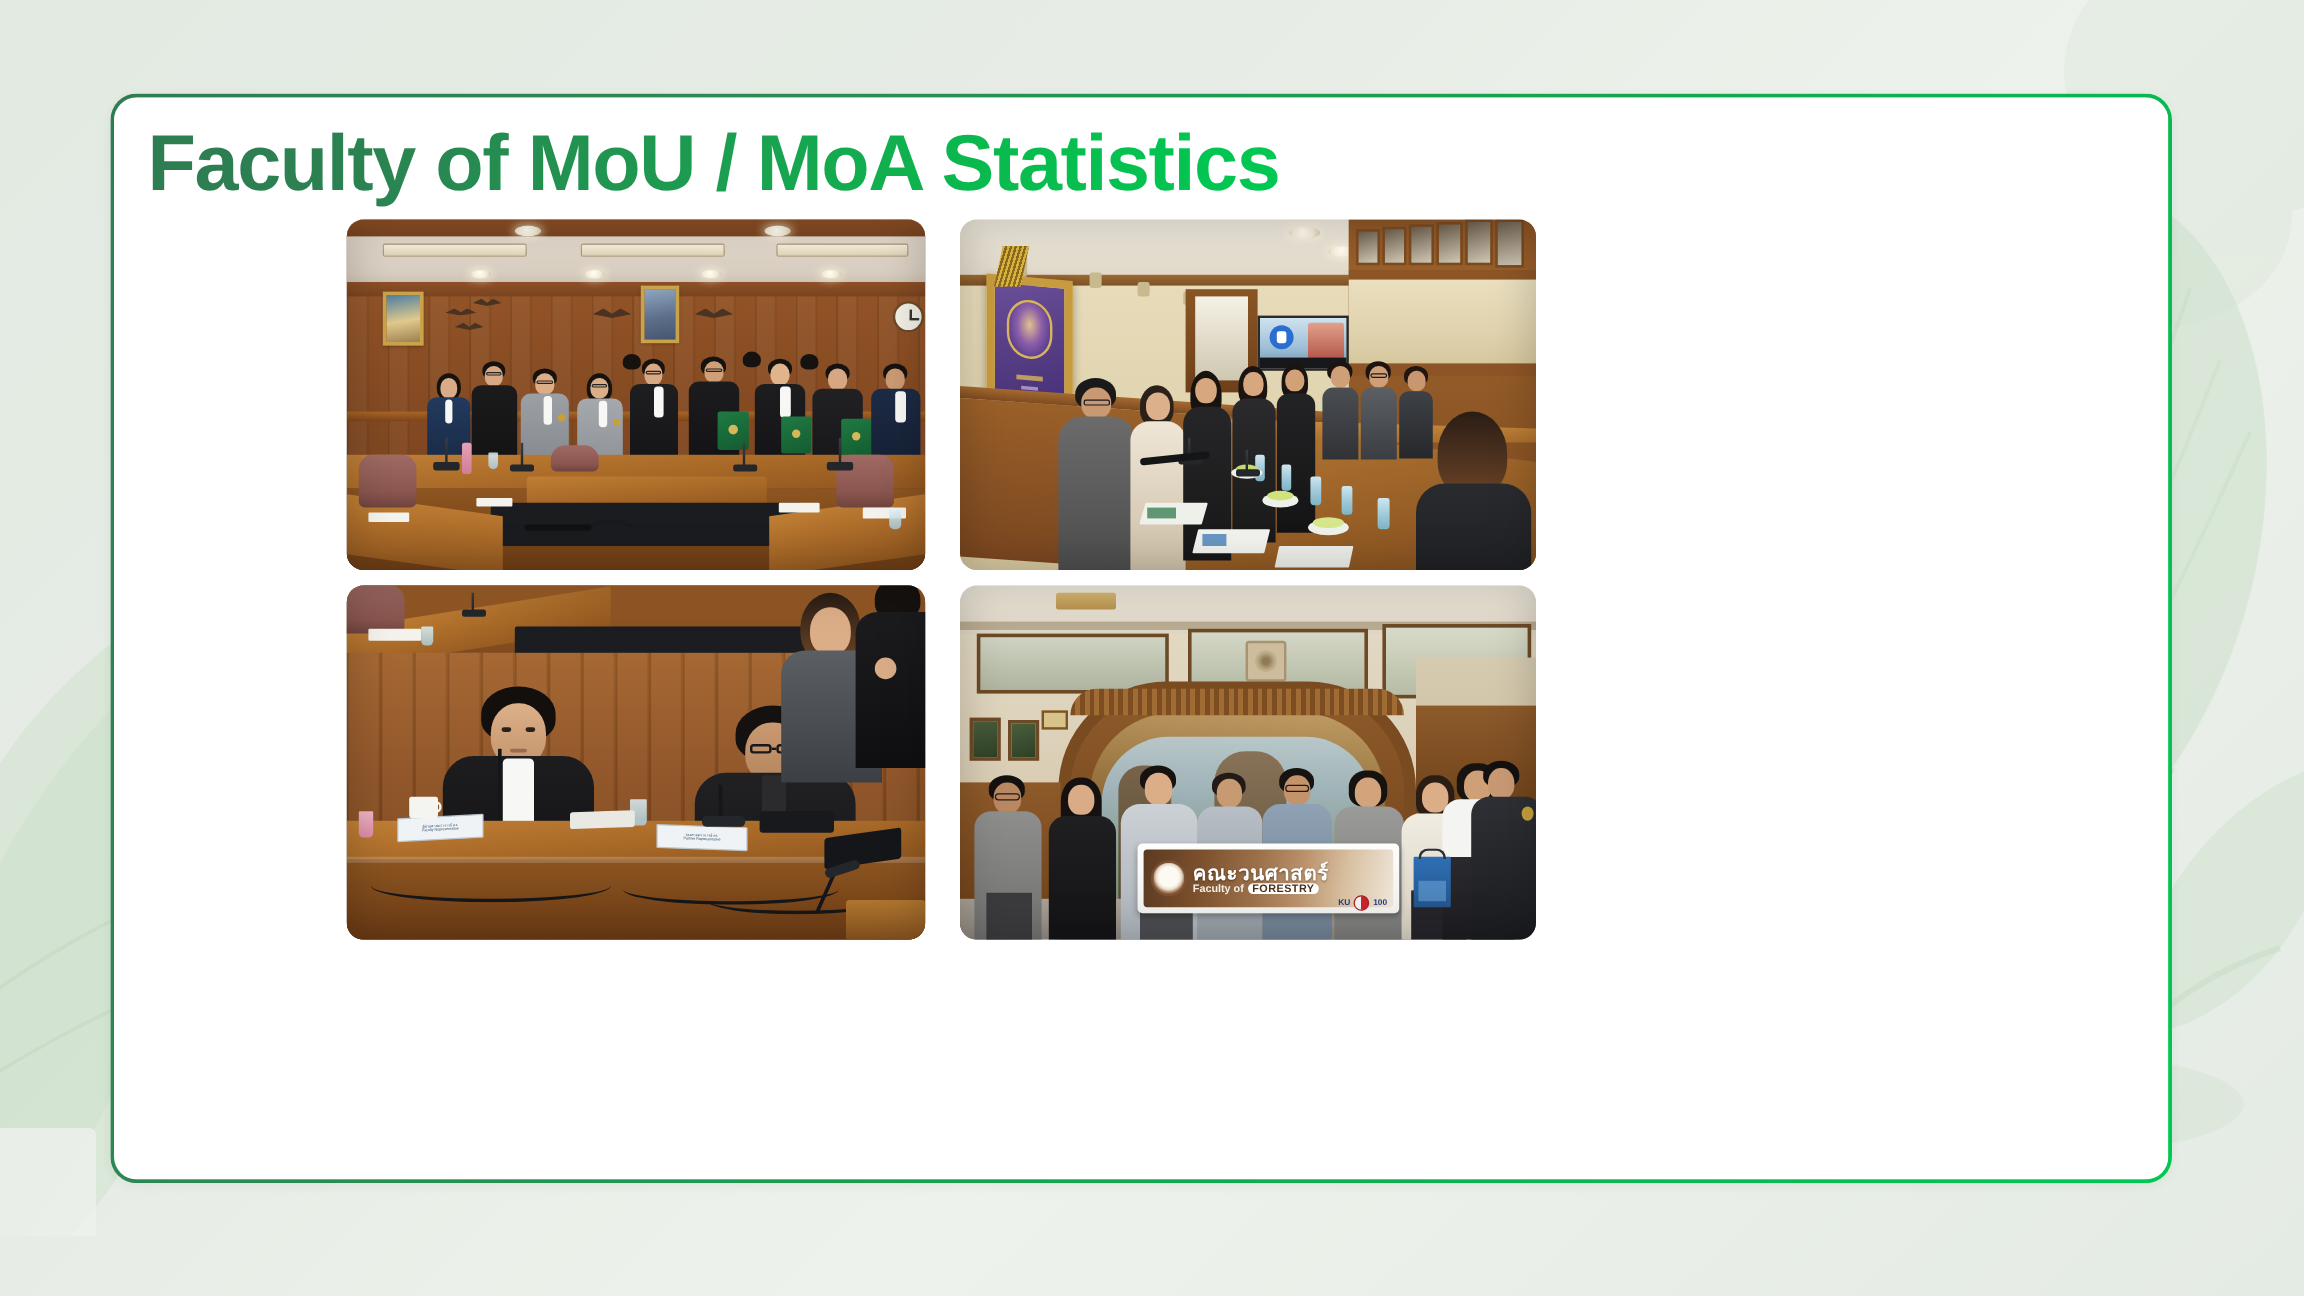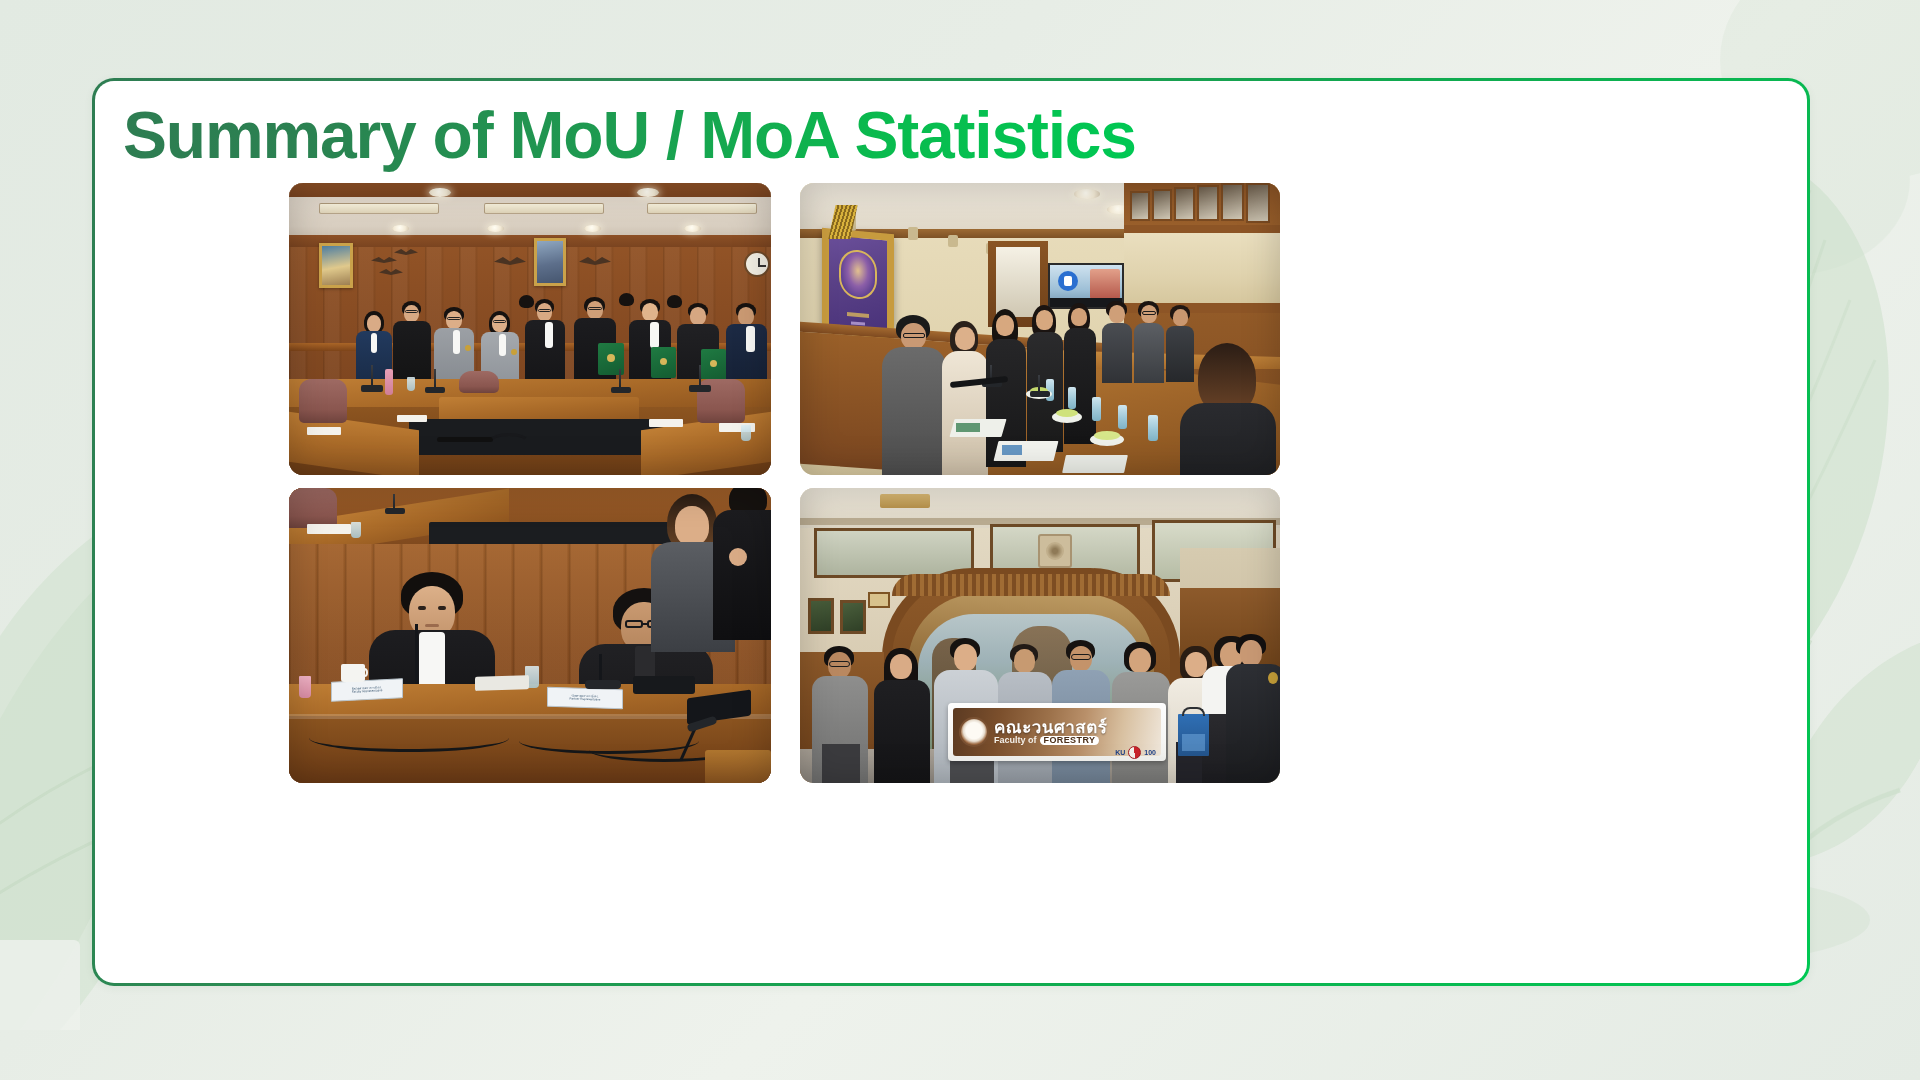--- a/index.html
+++ b/index.html
@@ -257,21 +257,21 @@
       <path d="M225 860 C 235 740, 270 640, 330 520"></path>
       <path d="M240 860 C 265 760, 330 700, 420 670"></path>
       <path d="M200 860 C 180 780, 120 730, 40 715"></path>
     </g>
     <ellipse cx="230" cy="800" rx="160" ry="42" fill="#cfe0cd" opacity=".7"></ellipse>
   </g>
 </svg>
 
 <div class="card">
 
-  <h1 class="card-title">Summary of MoU / MoA Statistics</h1>
+  <h1 class="card-title">Faculty of MoU / MoA Statistics</h1>
 
   <div class="grid">
 
     <div class="photo">
       <div class="wood"></div>
       <div class="ceiling" style="height:62px;"></div>
       <div class="ceilwood" style="top:0;height:14px;"></div>
       <div class="ceilwood" style="top:52px;height:12px;"></div>
       <div class="fluor" style="left:30px;top:20px;width:120px;height:11px;"></div>
       <div class="fluor" style="left:195px;top:20px;width:120px;height:11px;"></div>

